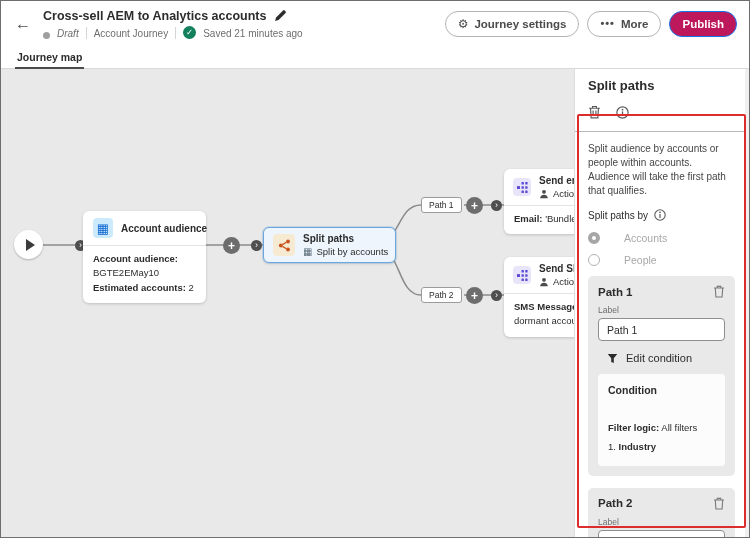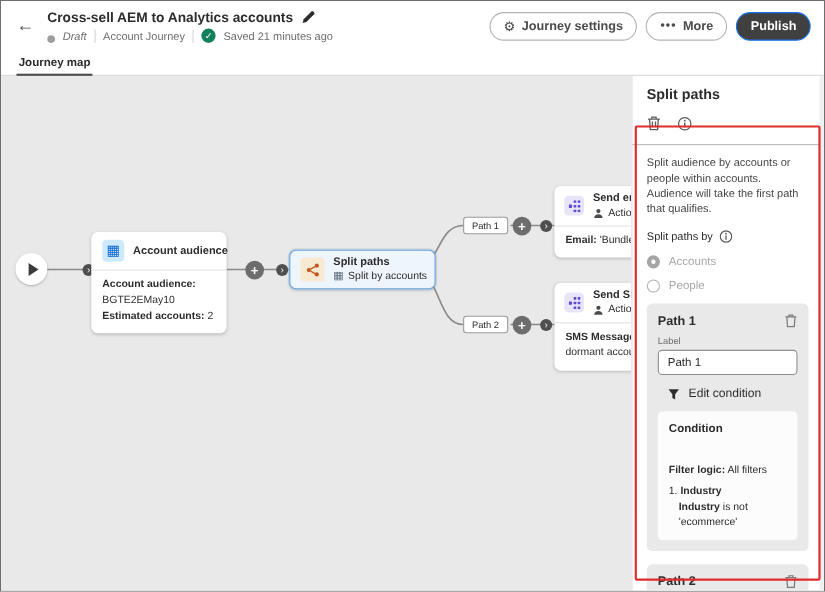--- a/index.html
+++ b/index.html
@@ -11,21 +11,21 @@
   .title-row{display:flex;align-items:center;gap:8px;}
   .page-title{font-size:12.5px;font-weight:700;color:#2c2c2c;}
   .pencil{width:13px;height:13px;fill:#2c2c2c;cursor:pointer;}
   .status-row{display:flex;align-items:flex-end;gap:7px;margin-top:3px;font-size:10px;color:#6e6e6e;}
   .status-dot{width:7px;height:7px;border-radius:50%;background:#9f9f9f;display:inline-block;}
   .status-draft{font-style:italic;color:#6e6e6e;}
   .vsep{width:1px;height:12px;background:#d5d5d5;}
   .saved-check{width:13px;height:13px;border-radius:50%;background:#12805c;color:#fff;font-size:8.5px;font-weight:700;display:inline-flex;align-items:center;justify-content:center;}
   .hdr-actions{display:flex;align-items:center;gap:8px;}
   .btn{display:inline-flex;align-items:center;gap:6px;height:26px;padding:0 12px;border:1px solid #b3b3b3;border-radius:14px;background:#fff;font-size:11.5px;font-weight:600;color:#4b4b4b;cursor:pointer;font-family:inherit;}
-  .btn-primary{background:#404040;border-color:#1473e6;color:#fff;}
+  .btn-primary{background:#be185d;border-color:#1473e6;color:#fff;}
   .gear-glyph{font-size:12px;line-height:1;}
   .more-dots{font-size:11px;letter-spacing:1px;line-height:1;}
   
   .tabbar{height:23px;background:#fff;border-bottom:1px solid #d8d8d8;display:flex;align-items:flex-end;padding-left:14px;box-sizing:border-box;}
   .tab{font-size:10.5px;color:#2c2c2c;font-weight:600;padding:0 2px 5px;position:relative;cursor:pointer;}
   .tab.selected::after{content:"";position:absolute;left:0;right:0;bottom:-1px;height:2px;background:#4b4b4b;}
   
   .content{position:relative;display:flex;height:468px;}
   .canvas{position:relative;flex:1;background:#e9e9e9;overflow:hidden;}
   .edges{position:absolute;left:0;top:0;pointer-events:none;}
@@ -50,21 +50,21 @@
   .b{font-weight:700;}
   
   .panel{position:relative;width:175px;background:#fff;border-left:1px solid #dedede;box-sizing:border-box;flex:none;}
   .panel-inner{padding:9px 14px 0 13px;}
   .panel-title{font-size:13px;font-weight:700;color:#2c2c2c;margin:0 0 12px;}
   .panel-icons{display:flex;align-items:center;gap:15px;margin-bottom:12px;}
   .icon-btn{background:none;border:none;padding:0;cursor:pointer;display:flex;}
   .panel-divider{height:1px;background:#b9b9b9;margin:0 -14px 0 -13px;}
   .panel-desc{font-size:10px;color:#464646;line-height:1.4;margin:10px 0 11px;}
   .split-by-row{display:flex;align-items:center;gap:6px;font-size:10px;color:#2c2c2c;margin-bottom:11px;}
-  .radio-row{display:flex;align-items:center;gap:8px;margin-bottom:10px;font-size:10.5px;color:#a8a8a8;}
+  .radio-row{display:flex;align-items:center;gap:24px;margin-bottom:10px;font-size:10.5px;color:#a8a8a8;}
   .radio{width:12px;height:12px;border-radius:50%;box-sizing:border-box;border:1.5px solid #b3b3b3;background:#fff;flex:none;}
   .radio.checked{border:4px solid #a6a6a6;}
   .path-card{background:#e9e9e9;border-radius:5px;padding:9px 10px 10px;margin:4px 0 12px;}
   .card-head{display:flex;align-items:center;justify-content:space-between;}
   .card-title{font-size:11.5px;font-weight:700;color:#2c2c2c;}
   .field-label{font-size:8.5px;color:#6d6d6d;margin:7px 0 3px;}
   .text-input{width:100%;height:23px;box-sizing:border-box;border:1px solid #8e8e8e;border-radius:4px;background:#fff;font-size:10.5px;color:#2c2c2c;padding:0 8px;font-family:inherit;}
   .edit-row{display:flex;align-items:center;gap:8px;margin:11px 0 10px 9px;font-size:11px;color:#2c2c2c;background:none;border:none;padding:0;cursor:pointer;font-family:inherit;}
   .cond-card{background:#fcfcfc;border-radius:4px;padding:9px 10px 10px;font-size:9.5px;color:#2c2c2c;line-height:1.35;}
   .cond-title{font-weight:700;font-size:10.5px;margin-bottom:25px;}
@@ -296,21 +296,20 @@
           <button class="edit-row">
             <svg width="11" height="11" viewBox="0 0 12 12" fill="#2c2c2c">
                 <path d="M0.8 1h10.4L7.4 5.8V11L4.6 9.7V5.8z"></path>
               </svg>
             <span>Edit condition</span>
           </button>
           <div class="cond-card">
             <div class="cond-title">Condition</div>
             <div class="cond-line"><span class="b">Filter logic:</span><span> All filters</span></div>
             <div class="cond-line" style="margin-bottom:2px;"><span>1. </span><span class="b">Industry</span></div>
-            <div class="cond-rule-detail"><span class="b">Industry</span><span> is not 'ecommerce'</span></div>
           </div>
         </div>
 
         <div class="path-card">
           <div class="card-head">
             <span class="card-title">Path 2</span>
             <button class="icon-btn">
               <svg width="12" height="13" viewBox="0 0 12 13" fill="none" stroke="#7a7a7a" stroke-width="1.1">
                   <path d="M1 3h10M4.2 3V1.4h3.6V3M2.3 3l.6 9h6.2l.6-9"></path>
                 </svg>

